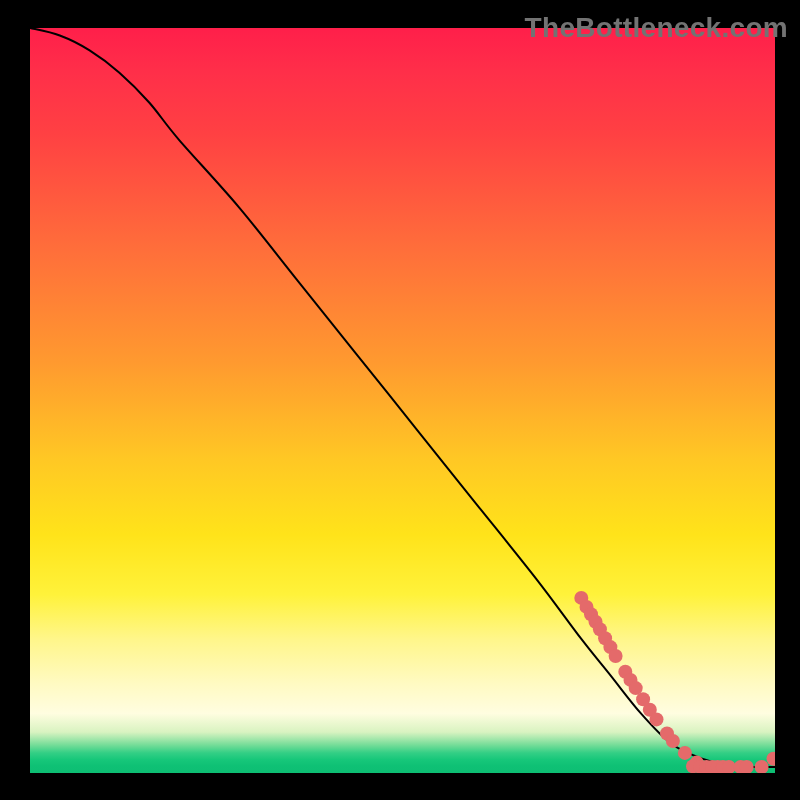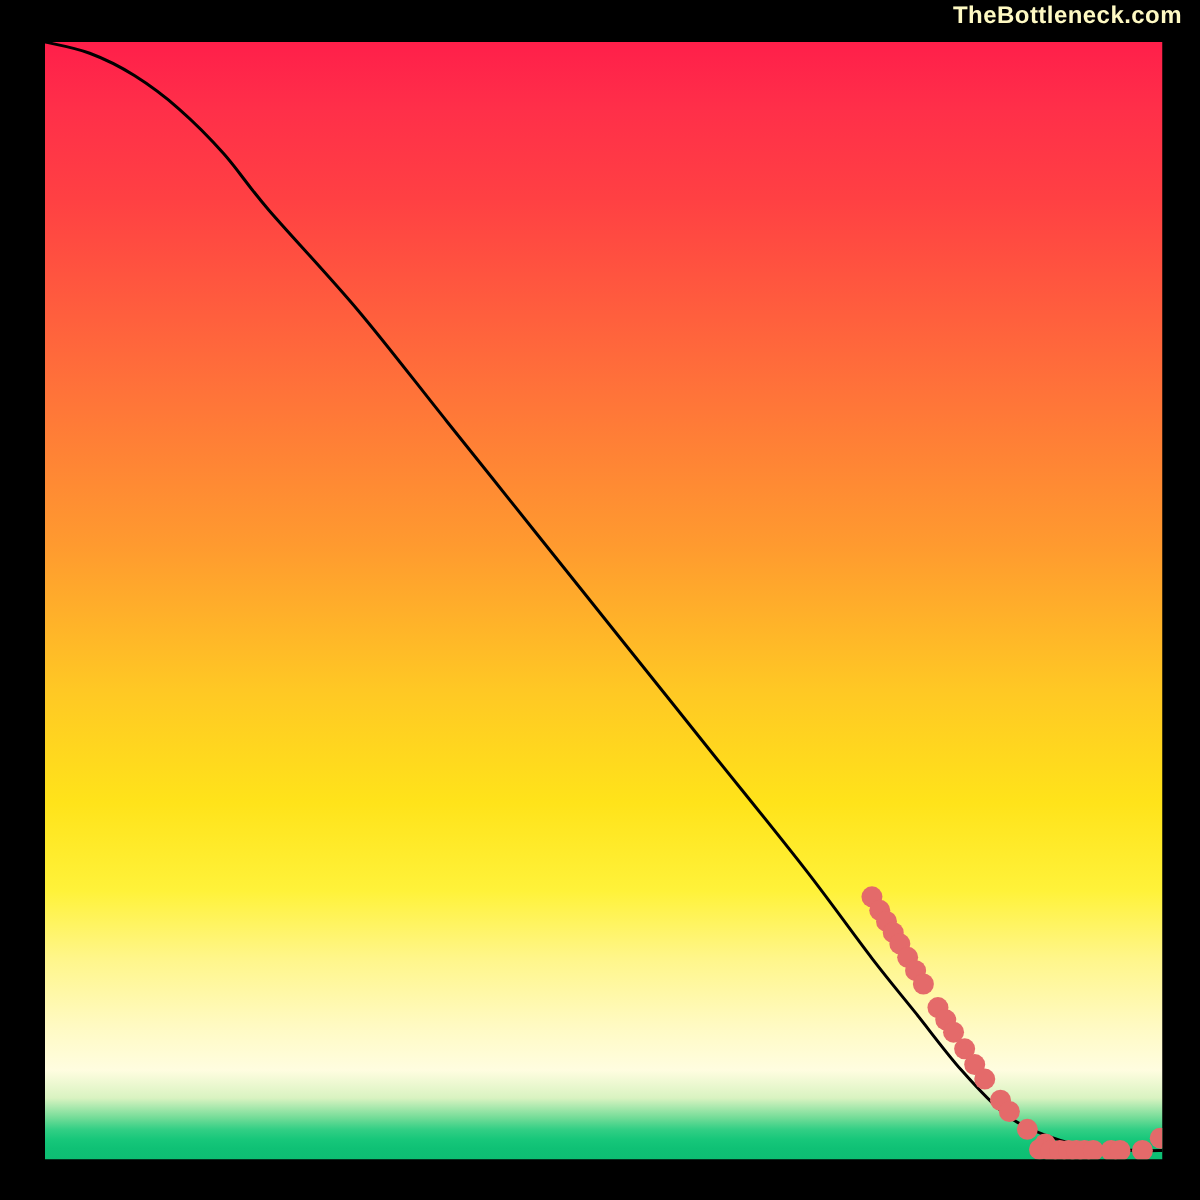--- a/index.html
+++ b/index.html
@@ -7,26 +7,26 @@
 
   .frame {
     position: relative;
     width: 800px;
     height: 800px;
     background: #000;
   }
 
   .watermark {
     position: absolute;
-    top: 2px;
+    top: 12px;
     right: 12px;
     font-family: Arial, Helvetica, sans-serif;
-    font-size: 16px;
+    font-size: 28px;
     font-weight: 600;
-    color: #fef9c3;
+    color: #737373;
     letter-spacing: 0.3px;
     z-index: 50;
   }
 
   .plot {
     position: absolute;
     left: 30px;
     top: 28px;
     width: 745px;
     height: 745px;

